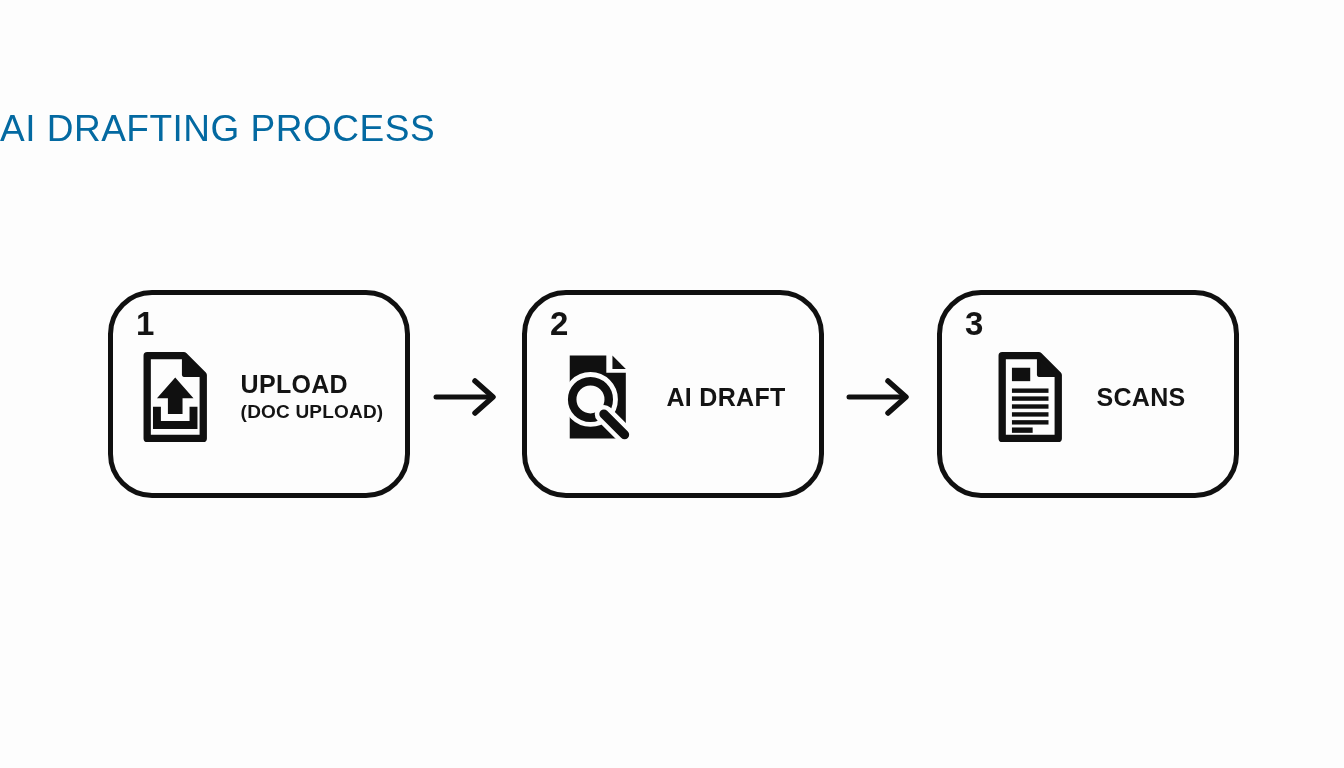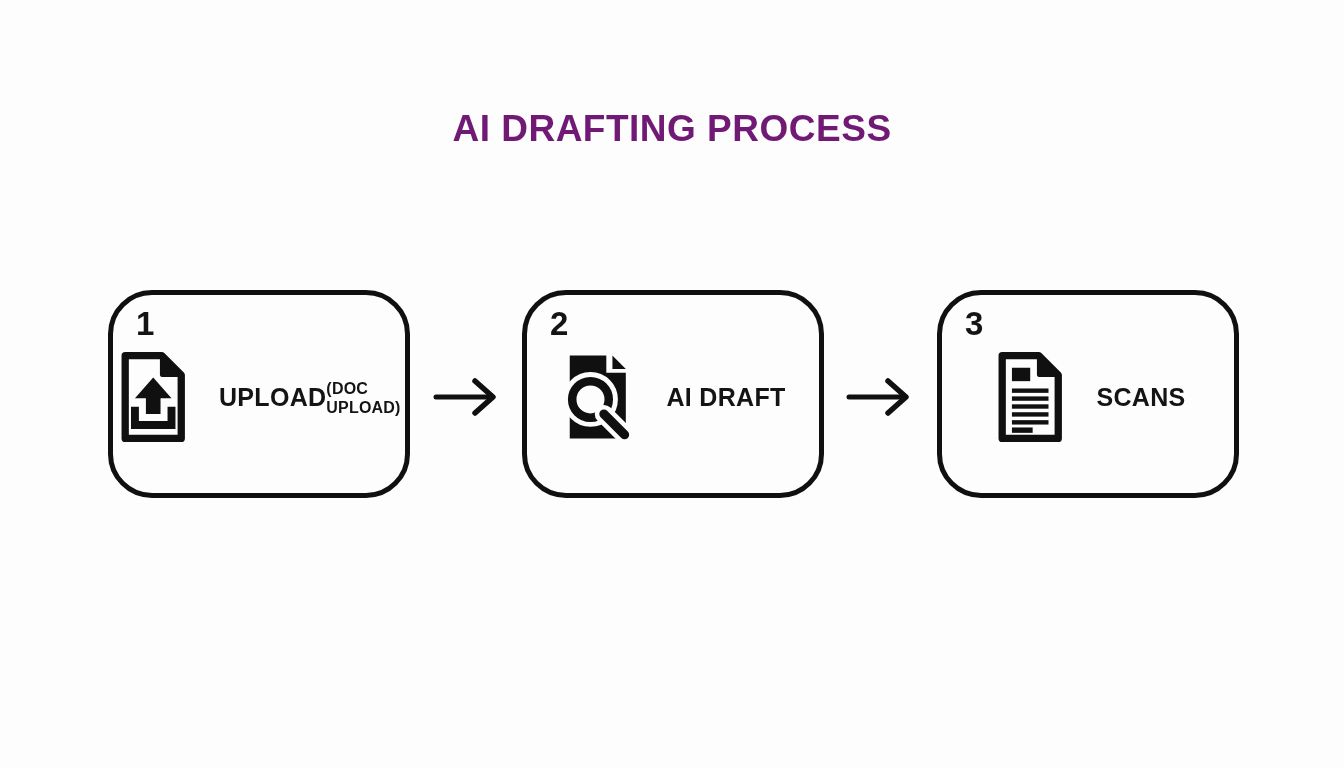--- a/index.html
+++ b/index.html
@@ -13,25 +13,24 @@
     width: 1344px;
     height: 768px;
     background: #fdfdfd;
     overflow: hidden;
   }
   .title {
     position: absolute;
     top: 108px;
     left: 0;
     width: 100%;
-    text-align: center;
     font-size: 37px;
-    font-weight: 700;
+    font-weight: 400;
     letter-spacing: 0.5px;
-    color: #701a75;
+    color: #0369a1;
   }
   .step-box {
     position: absolute;
     top: 290px;
     width: 302px;
     height: 208px;
     border: 5px solid #101010;
     border-radius: 44px;
     background: #fdfdfd;
   }
@@ -49,30 +48,30 @@
   }
   .step-content {
     display: flex;
     height: 100%;
     align-items: center;
     justify-content: center;
     gap: 28px;
     padding-top: 6px;
   }
   .step-icon { flex: 0 0 auto; display: flex; }
-  .step-text { display: flex; flex-direction: row; align-items: center; }
+  .step-text { display: flex; flex-direction: column; align-items: flex-start; }
   .step-label {
     font-size: 25px;
     font-weight: 800;
     letter-spacing: 0.3px;
     color: #141414;
     line-height: 1.15;
   }
   .step-sublabel {
-    font-size: 16px;
+    font-size: 19px;
     font-weight: 800;
     letter-spacing: 0.2px;
     color: #141414;
     line-height: 1.2;
     margin-top: 2px;
   }
   .arrow {
     position: absolute;
     top: 374px;
   }

